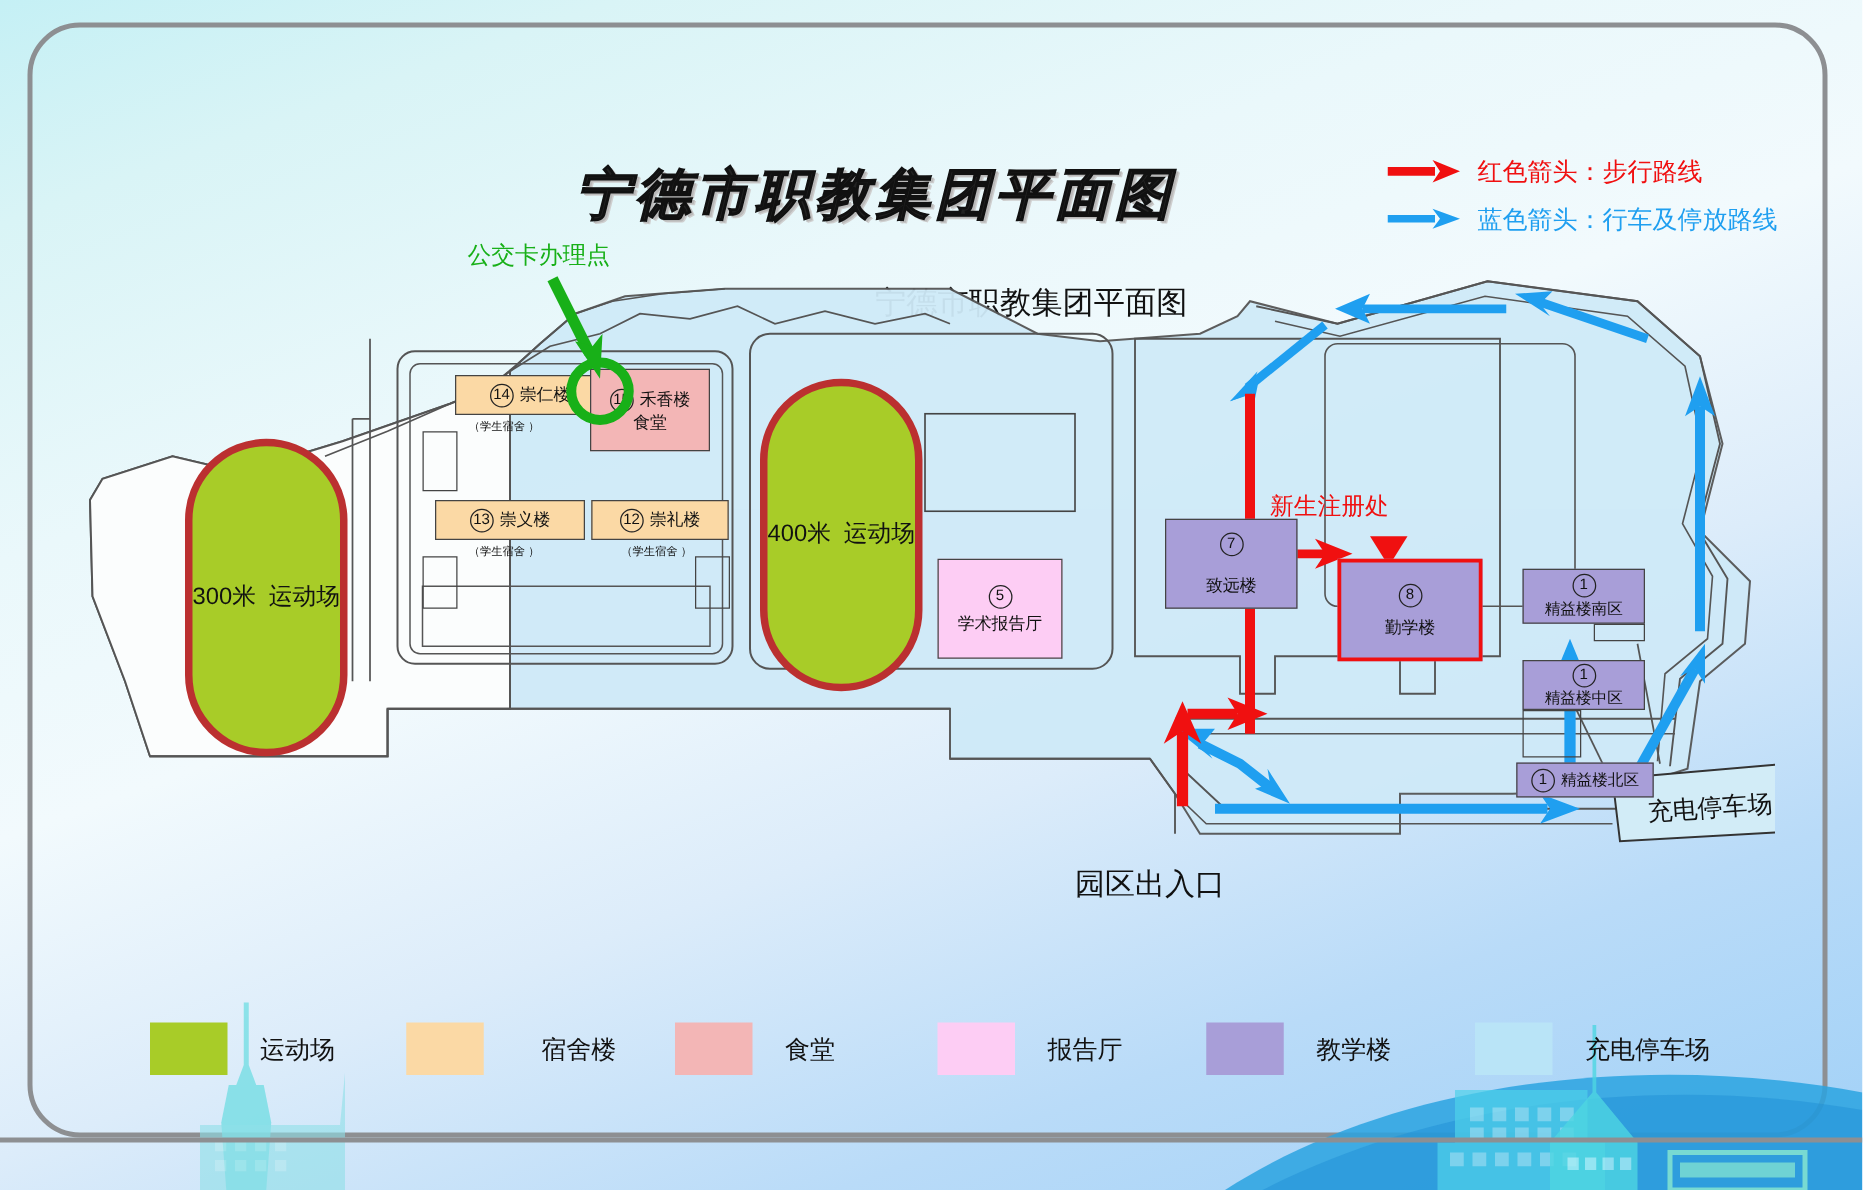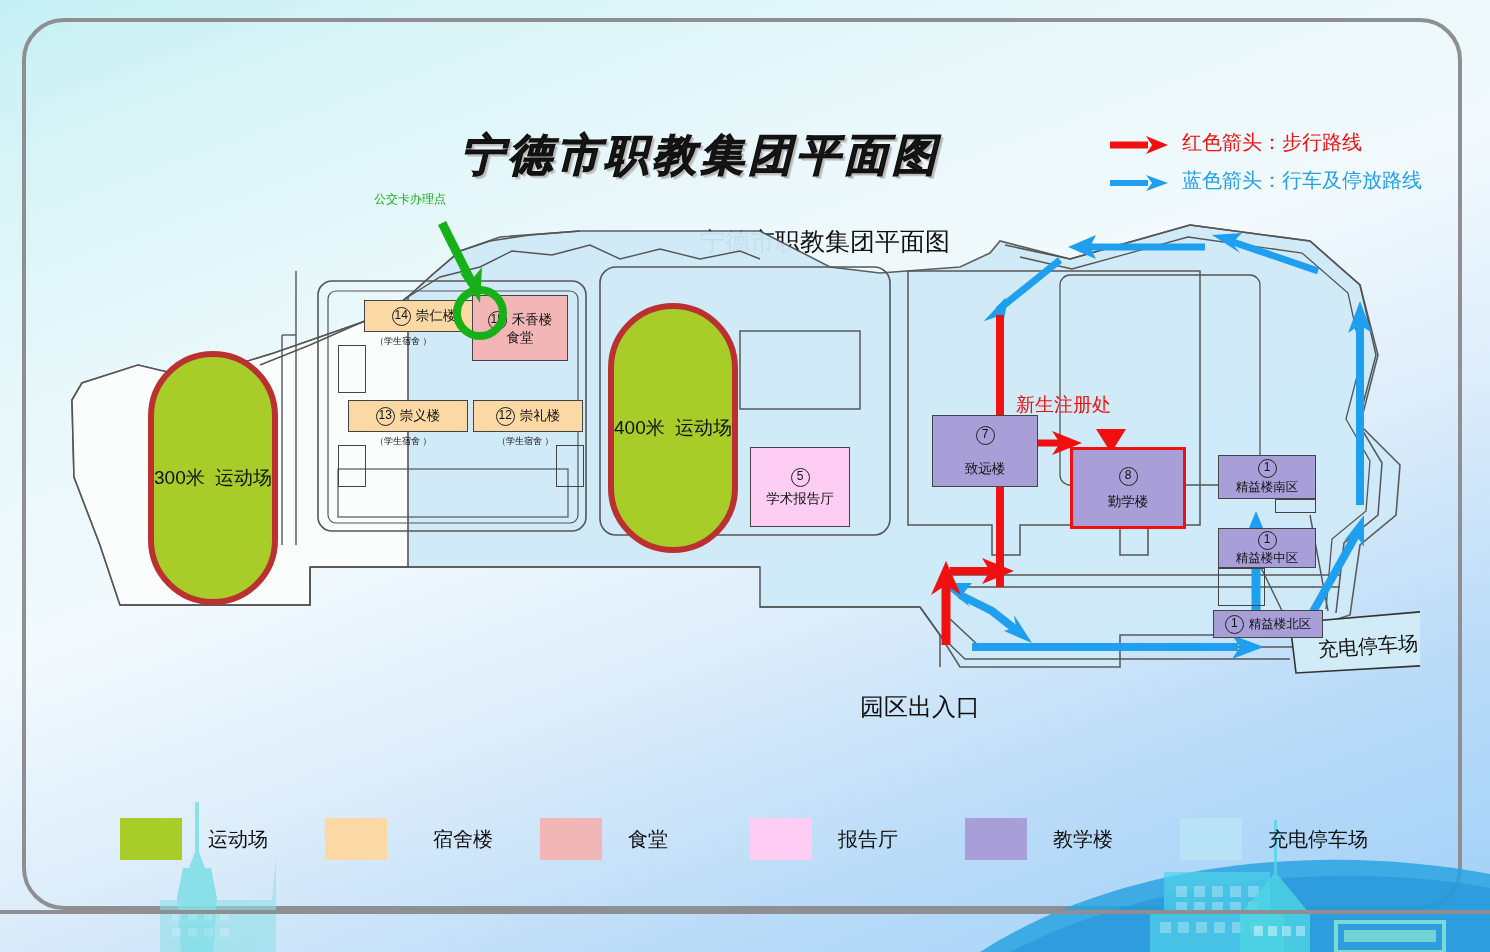--- a/index.html
+++ b/index.html
@@ -30,21 +30,21 @@
     left:460px;top:126px;font-size:44px;font-weight:bold;letter-spacing:4px;
     color:#222;font-family:"DejaVu Sans","Liberation Sans",sans-serif;
     font-style:italic;
     text-shadow:2px 2px 0 #b9b9b9, 3px 3px 0 #cfcfcf;
     -webkit-text-stroke:1px #111;
   }
   #sub-title{left:700px;top:225px;font-size:25px;color:#111;font-weight:500;}
 
   
   #route-legend{left:1110px;top:118px;}
-  .rl-row{display:flex;align-items:flex-end;height:38px;}
+  .rl-row{display:flex;align-items:center;height:38px;}
   .rl-arrow{width:60px;height:22px;position:relative;margin-right:12px;}
   .rl-txt{font-size:20px;white-space:nowrap;}
 
   
   #map{position:absolute;left:60px;top:215px;width:1360px;height:470px;}
 
   
   .bldg{
     position:absolute;box-sizing:border-box;border:1.3px solid #444;
     display:flex;flex-direction:column;align-items:center;justify-content:center;
@@ -63,21 +63,21 @@
 
   .track{
     position:absolute;background:#a8cc28;border:6px solid #bb3030;border-radius:200px;
     display:flex;flex-direction:row;align-items:center;justify-content:space-between;
     font-size:19px;color:#111;line-height:1.35;font-weight:500;
   }
 
   .plain{position:absolute;border:1.3px solid #444;box-sizing:border-box;background:transparent;}
 
   
-  .ann-green{color:#18b018;font-size:12px;white-space:nowrap;}
+  .ann-green{color:#18b018;font-size:19px;white-space:nowrap;}
   .ann-red{color:#f01010;font-size:19px;white-space:nowrap;}
   .black-lbl{font-size:24px;color:#111;white-space:nowrap;}
   .park-lbl{font-size:20px;color:#111;white-space:nowrap;}
 
   
   #notes{left:92px;top:663px;font-size:22px;color:#111;line-height:1.55;}
   #notes .ln{white-space:pre;}
 
   
   #bot-legend{position:absolute;left:120px;top:818px;width:1250px;height:48px;}

